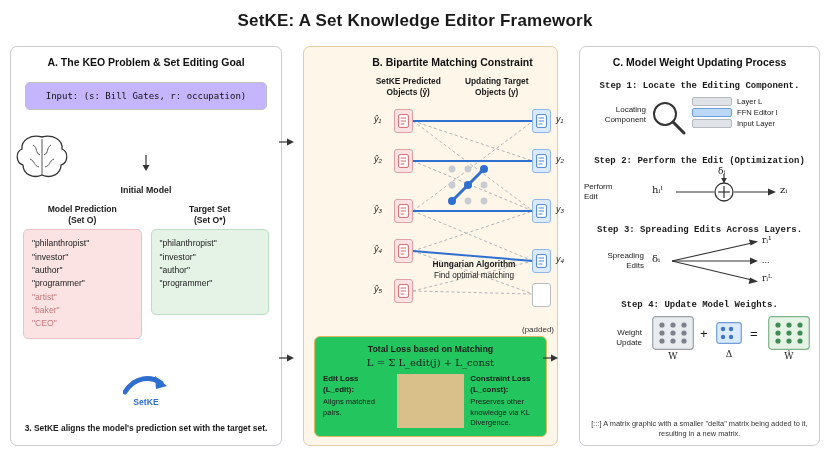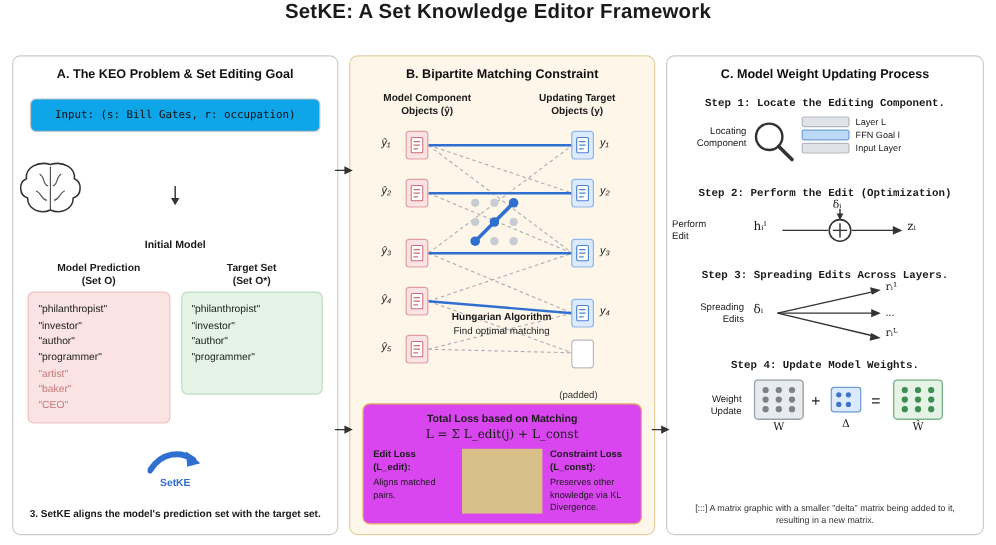--- a/index.html
+++ b/index.html
@@ -10,59 +10,60 @@
     font-family: "Liberation Sans", sans-serif;
     color: #1a1a1a;
     position: relative;
     overflow: hidden;
   }
   .title {
     text-align: center;
     font-size: 17px;
     font-weight: bold;
     letter-spacing: .2px;
+    padding-top: 11px;
     color: #1a1a1a;
   }
   .panels {
     position: absolute;
     top: 46px; left: 10px; right: 10px; bottom: 8px;
     display: flex;
-    gap: 9px;
+    gap: 21px;
   }
   .panel {
     border: 1.2px solid #c9ccd1;
     border-radius: 7px;
     background: #ffffff;
     position: relative;
   }
   .panel.pA { width: 272px; }
-  .panel.pB { width: 255px; background: #fdf6e9; border-color: #e2cfa6; }
+  .panel.pB { width: 255px; background: #fdf6e9; border-color: #e2cfa6; padding-left: 44px; }
   .panel.pC { flex: 1; }
   .panel-title {
     text-align: center;
     font-size: 10.5px;
     font-weight: bold;
     padding: 9px 4px 4px;
     color: #111;
   }
   
   .input-box {
     margin: 10px 14px 0;
     border: 1px solid #bfc3c8;
     border-radius: 5px;
-    background: #0ea5e9;
+    background: #c4b5fd;
     font-family: "DejaVu Sans Mono", monospace;
     font-size: 9px;
     padding: 8px 8px;
     text-align: center;
     color: #111;
   }
   .brain-wrap { text-align:center; margin-top: 6px; }
   .brain-label {
-    text-align: center; font-size: 8.8px; font-weight: bold; margin-top: 17px;
+    text-align: center; font-size: 8.8px; font-weight: bold; margin-top: 3px;
   }
   .setcols {
     display: flex; gap: 9px; margin: 9px 12px 0;
   }
   .setcol { flex: 1; }
   .setcol h4 {
     margin: 0 0 4px; font-size: 8.6px; font-weight: bold; text-align: center; line-height: 1.25;
   }
   .setbox {
     border-radius: 5px; padding: 7px 8px; font-size: 8.6px; line-height: 1.55; min-height: 86px;
@@ -87,21 +88,21 @@
   .doc.empty { background: #ffffff; border: 1.2px solid #b9bdc2; }
   .doclab { position: absolute; font-size: 9px; font-style: italic; }
   .hung {
     position: absolute; left: 50%; transform: translateX(-50%);
     top: 166px; text-align: center; font-size: 8.2px; line-height: 1.3;
   }
   .hung b { font-size: 8.4px; }
   .padded { position: absolute; font-size: 8px; color:#333; }
   .lossbox {
     position: absolute; left: 10px; right: 10px; bottom: 8px;
-    background: #d946ef; border: 1.3px solid #e0b861; border-radius: 6px;
+    background: #22c55e; border: 1.3px solid #e0b861; border-radius: 6px;
     padding: 7px 8px 8px;
   }
   .lossbox h4 { margin:0 0 3px; font-size:8.8px; text-align:center; font-weight:bold; }
   .formula { text-align:center; font-size: 10px; font-family: "DejaVu Serif", serif; margin: 3px 0 6px; }
   .losscols { display:flex; gap: 6px; }
   .losscols > div { flex:1; font-size: 7.6px; line-height: 1.35; }
   .losscols h5 { margin: 0 0 2px; font-size: 7.9px; font-weight: bold; }
   .vdiv { width:1px; background:#d9c08a; }
   
   .step { font-size: 9px; font-weight: bold; text-align: center; margin-top: 9px; font-family: Liberation Mono, monospace; }
@@ -185,21 +186,21 @@
     <div class="abs" style="left:112px;top:350px;width:46px;text-align:center;font-size:8.6px;font-weight:bold;color:#2f6fd0;">SetKE</div>
 
     <div class="capA">3. SetKE aligns the model's prediction set with the target set.</div>
   </div>
 
   <div class="panel pB">
     <div class="panel-title">B. Bipartite Matching Constraint</div>
 
     <div class="bcol-heads">
       <div>
-        <span>Model Component</span><br><span>Objects (ŷ)</span>
+        <span>SetKE Predicted</span><br><span>Objects (ŷ)</span>
       </div>
       <div>
         <span>Updating Target</span><br><span>Objects (y)</span>
       </div>
     </div>
 
     <div class="bwrap">
 
       <svg class="abs" style="left:0;top:0" width="255" height="218">
 
@@ -363,21 +364,21 @@
         <circle cx="15" cy="15" r="11" fill="#ffffff" stroke="#333" stroke-width="2"></circle>
         <line x1="23" y1="23" x2="34" y2="34" stroke="#333" stroke-width="3" stroke-linecap="round"></line>
       </svg>
       <div class="abs" style="left:112px;top:6px;">
         <div style="display:flex;align-items:center;gap:5px;margin-bottom:2px;">
           <div style="width:40px;height:9px;background:#dfe2e6;border:1px solid #b5b9bf;border-radius:2px;"></div>
           <span class="layerbox">Layer L</span>
         </div>
         <div style="display:flex;align-items:center;gap:5px;margin-bottom:2px;">
           <div style="width:40px;height:9px;background:#bcd8f7;border:1px solid #6f9fd8;border-radius:2px;"></div>
-          <span class="layerbox">FFN Goal l</span>
+          <span class="layerbox">FFN Editor l</span>
         </div>
         <div style="display:flex;align-items:center;gap:5px;">
           <div style="width:40px;height:9px;background:#dfe2e6;border:1px solid #b5b9bf;border-radius:2px;"></div>
           <span class="layerbox">Input Layer</span>
         </div>
       </div>
     </div>
 
     <div class="step">Step 2: Perform the Edit (Optimization)</div>
     <div class="cblock" style="height:50px">

